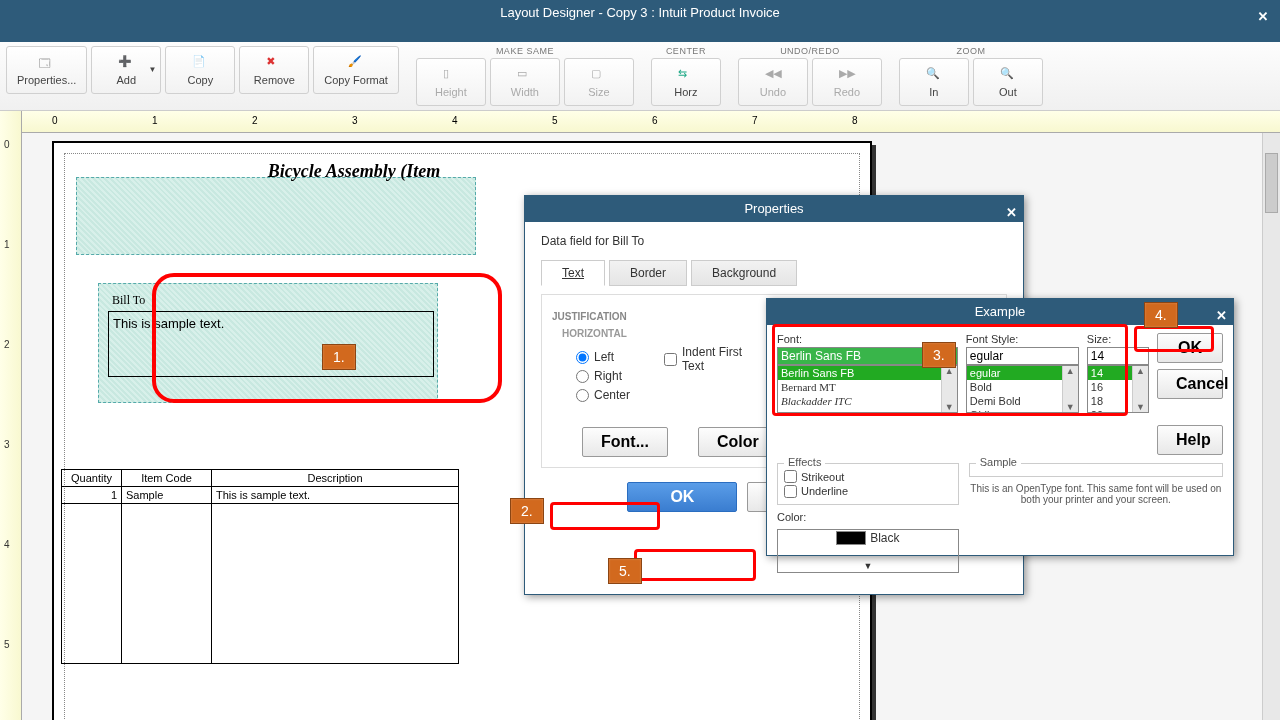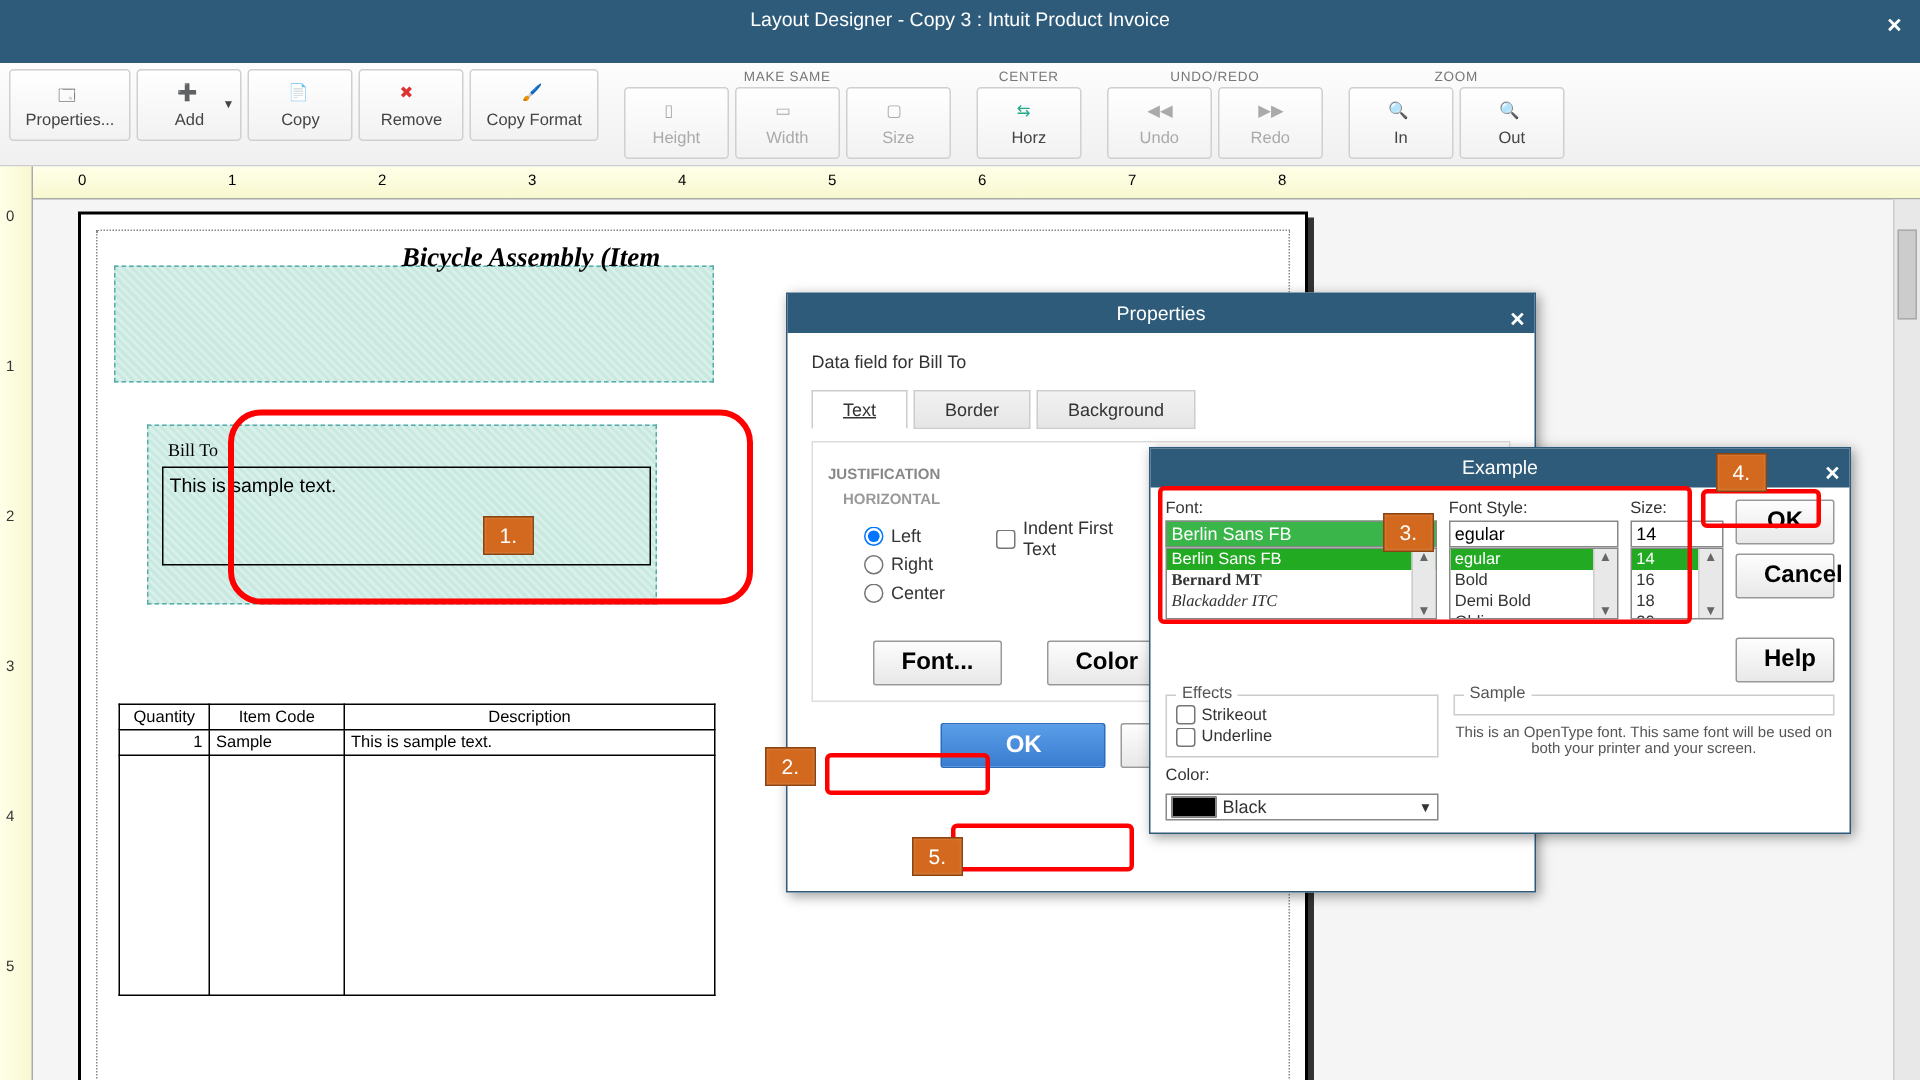--- a/index.html
+++ b/index.html
@@ -25,21 +25,21 @@
 .hatch-box { position: absolute; background: repeating-linear-gradient(45deg, #c8e8e0, #c8e8e0 2px, #d8f0ea 2px, #d8f0ea 4px); border: 1px dashed #5aa; }
 .header-title { position: absolute; left: 50%; transform: translateX(-50%); top: 18px; font-style: italic; font-weight: bold; font-size: 18px; font-family: 'Times New Roman', serif; }
 .billto-lbl { position: absolute; left: 58px; top: 150px; font-size: 12px; font-family: 'Times New Roman', serif; }
 .sample-text { position: absolute; left: 54px; top: 168px; width: 326px; height: 66px; border: 1px solid #000; background: repeating-linear-gradient(45deg, #c8e8e0, #c8e8e0 2px, #d8f0ea 2px, #d8f0ea 4px); padding: 4px; font-size: 13px; font-family: 'Times New Roman', serif; }
 .red-callout { position: absolute; border: 4px solid #ff0000; border-radius: 22px; pointer-events: none; }
 .red-rect { position: absolute; border: 3px solid #ff0000; border-radius: 4px; pointer-events: none; }
 .step-num { position: absolute; background: #d2691e; color: #fff; font-size: 14px; padding: 4px 10px; border: 1px solid #8b4513; box-shadow: inset 0 0 2px rgba(255,255,255,0.3); }
 .inv-table { position: absolute; left: 22px; top: 282px; border-collapse: collapse; font-family: 'Times New Roman', serif; }
 .inv-table th, .inv-table td { border: 1px solid #000; font-size: 11px; padding: 2px 6px; text-align: center; }
 .inv-table th { font-weight: normal; }
-.inv-table2 { position: absolute; left: 25px; top: 326px; border-collapse: collapse; font-family: 'Times New Roman', serif; width: 398px; }
+.inv-table2 { position: absolute; left: 7px; top: 326px; border-collapse: collapse; font-family: 'Times New Roman', serif; width: 398px; }
 .inv-table2 th, .inv-table2 td { border: 1px solid #000; font-size: 11px; padding: 2px 4px; }
 .inv-table2 th { font-weight: normal; text-align: center; }
 .dialog { position: absolute; background: #fff; border: 1px solid #2e5b7a; box-shadow: 2px 2px 8px rgba(0,0,0,0.4); }
 .dlg-title { background: #2e5b7a; color: #fff; font-size: 13px; height: 26px; line-height: 26px; text-align: center; position: relative; }
 .dlg-close { position: absolute; right: 6px; top: 4px; color: #fff; font-weight: bold; cursor: pointer; }
 .dlg-body { padding: 12px 16px; font-size: 12px; color: #333; }
 .tabs { display: flex; gap: 4px; margin: 12px 0 8px; }
 .tab { padding: 5px 20px; font-size: 12px; background: linear-gradient(#f2f2f2,#e5e5e5); border: 1px solid #ccc; cursor: pointer; }
 .tab.active { background: #fff; border-bottom-color: #fff; text-decoration: underline; }
 .section-label { font-size: 10px; color: #888; font-weight: bold; margin: 6px 0; }
@@ -54,21 +54,21 @@
 .font-list .opt { padding: 0 3px; line-height: 14px; }
 .font-list .opt.sel { background: #22aa22; color: #fff; }
 .font-list .scrollbar { position: absolute; right: 0; top: 0; width: 16px; height: 100%; background: #e8e8e8; border-left: 1px solid #ccc; }
 .font-list .scrollbar::before { content: '▲'; position: absolute; top: 0; left: 3px; font-size: 9px; color: #666; }
 .font-list .scrollbar::after { content: '▼'; position: absolute; bottom: 0; left: 3px; font-size: 9px; color: #666; }
 .effects { border: 1px solid #ccc; padding: 6px; font-size: 11px; position: relative; margin-top: 8px; }
 .effects .leg { position: absolute; top: -8px; left: 6px; background: #fff; padding: 0 4px; font-size: 11px; color: #555; }
 .sample-box { border: 1px solid #ccc; padding: 6px; font-size: 11px; position: relative; margin-top: 8px; }
 .sample-box .leg { position: absolute; top: -8px; left: 6px; background: #fff; padding: 0 4px; color: #555; }
 .sample-prev { text-align: center; font-size: 20px; font-weight: bold; padding: 8px 0; font-family: 'Arial', sans-serif; }
-.color-sel { display: flex; align-items: center; gap: 2px; margin-top: 6px; }
+.color-sel { display: flex; align-items: center; gap: 16px; margin-top: 6px; flex-direction: column; }
 .color-sel .sw { width: 30px; height: 14px; background: #000; border: 1px solid #888; }
 .vscroll { position: absolute; right: 0; top: 22px; bottom: 0; width: 18px; background: #e8e8e8; border-left: 1px solid #ccc; }
 .vscroll .thumb { position: absolute; left: 2px; right: 2px; top: 20px; height: 60px; background: #ccc; border: 1px solid #aaa; }
 </style>
 </head>
 <body>
 
 <div class="title-bar">
   <span>Layout Designer - Copy 3 : Intuit Product Invoice</span>
   <span class="title-close">✕</span>
@@ -267,21 +267,21 @@
 
 <div class="dialog font-dlg" style="left:766px;top:298px;width:468px;height:258px">
   <div class="dlg-title"><span>Example</span><span class="dlg-close">✕</span></div>
   <div class="dlg-body" style="padding:8px 10px">
     <div style="display:flex;gap:8px">
       <div style="flex:1.6">
         <div class="fld-lbl">Font:</div>
         <input type="text" style="background: rgb(57, 181, 74); color: rgb(255, 255, 255);" value="Berlin Sans FB">
         <div class="font-list">
           <div class="opt sel" style="font-family:sans-serif">Berlin Sans FB</div>
-          <div class="opt" style="font-weight:bold;font-family:serif">Bernard MT</div>
+          <div class="opt" style="font-weight:normal;font-family:serif">Bernard MT</div>
           <div class="opt" style="font-style:italic;font-family:cursive">Blackadder ITC</div>
           <div class="scrollbar"></div>
         </div>
       </div>
       <div style="flex:1">
         <div class="fld-lbl">Font Style:</div>
         <input type="text" value="egular" style="">
         <div class="font-list">
           <div class="opt sel">egular</div>
           <div class="opt">Bold</div>

